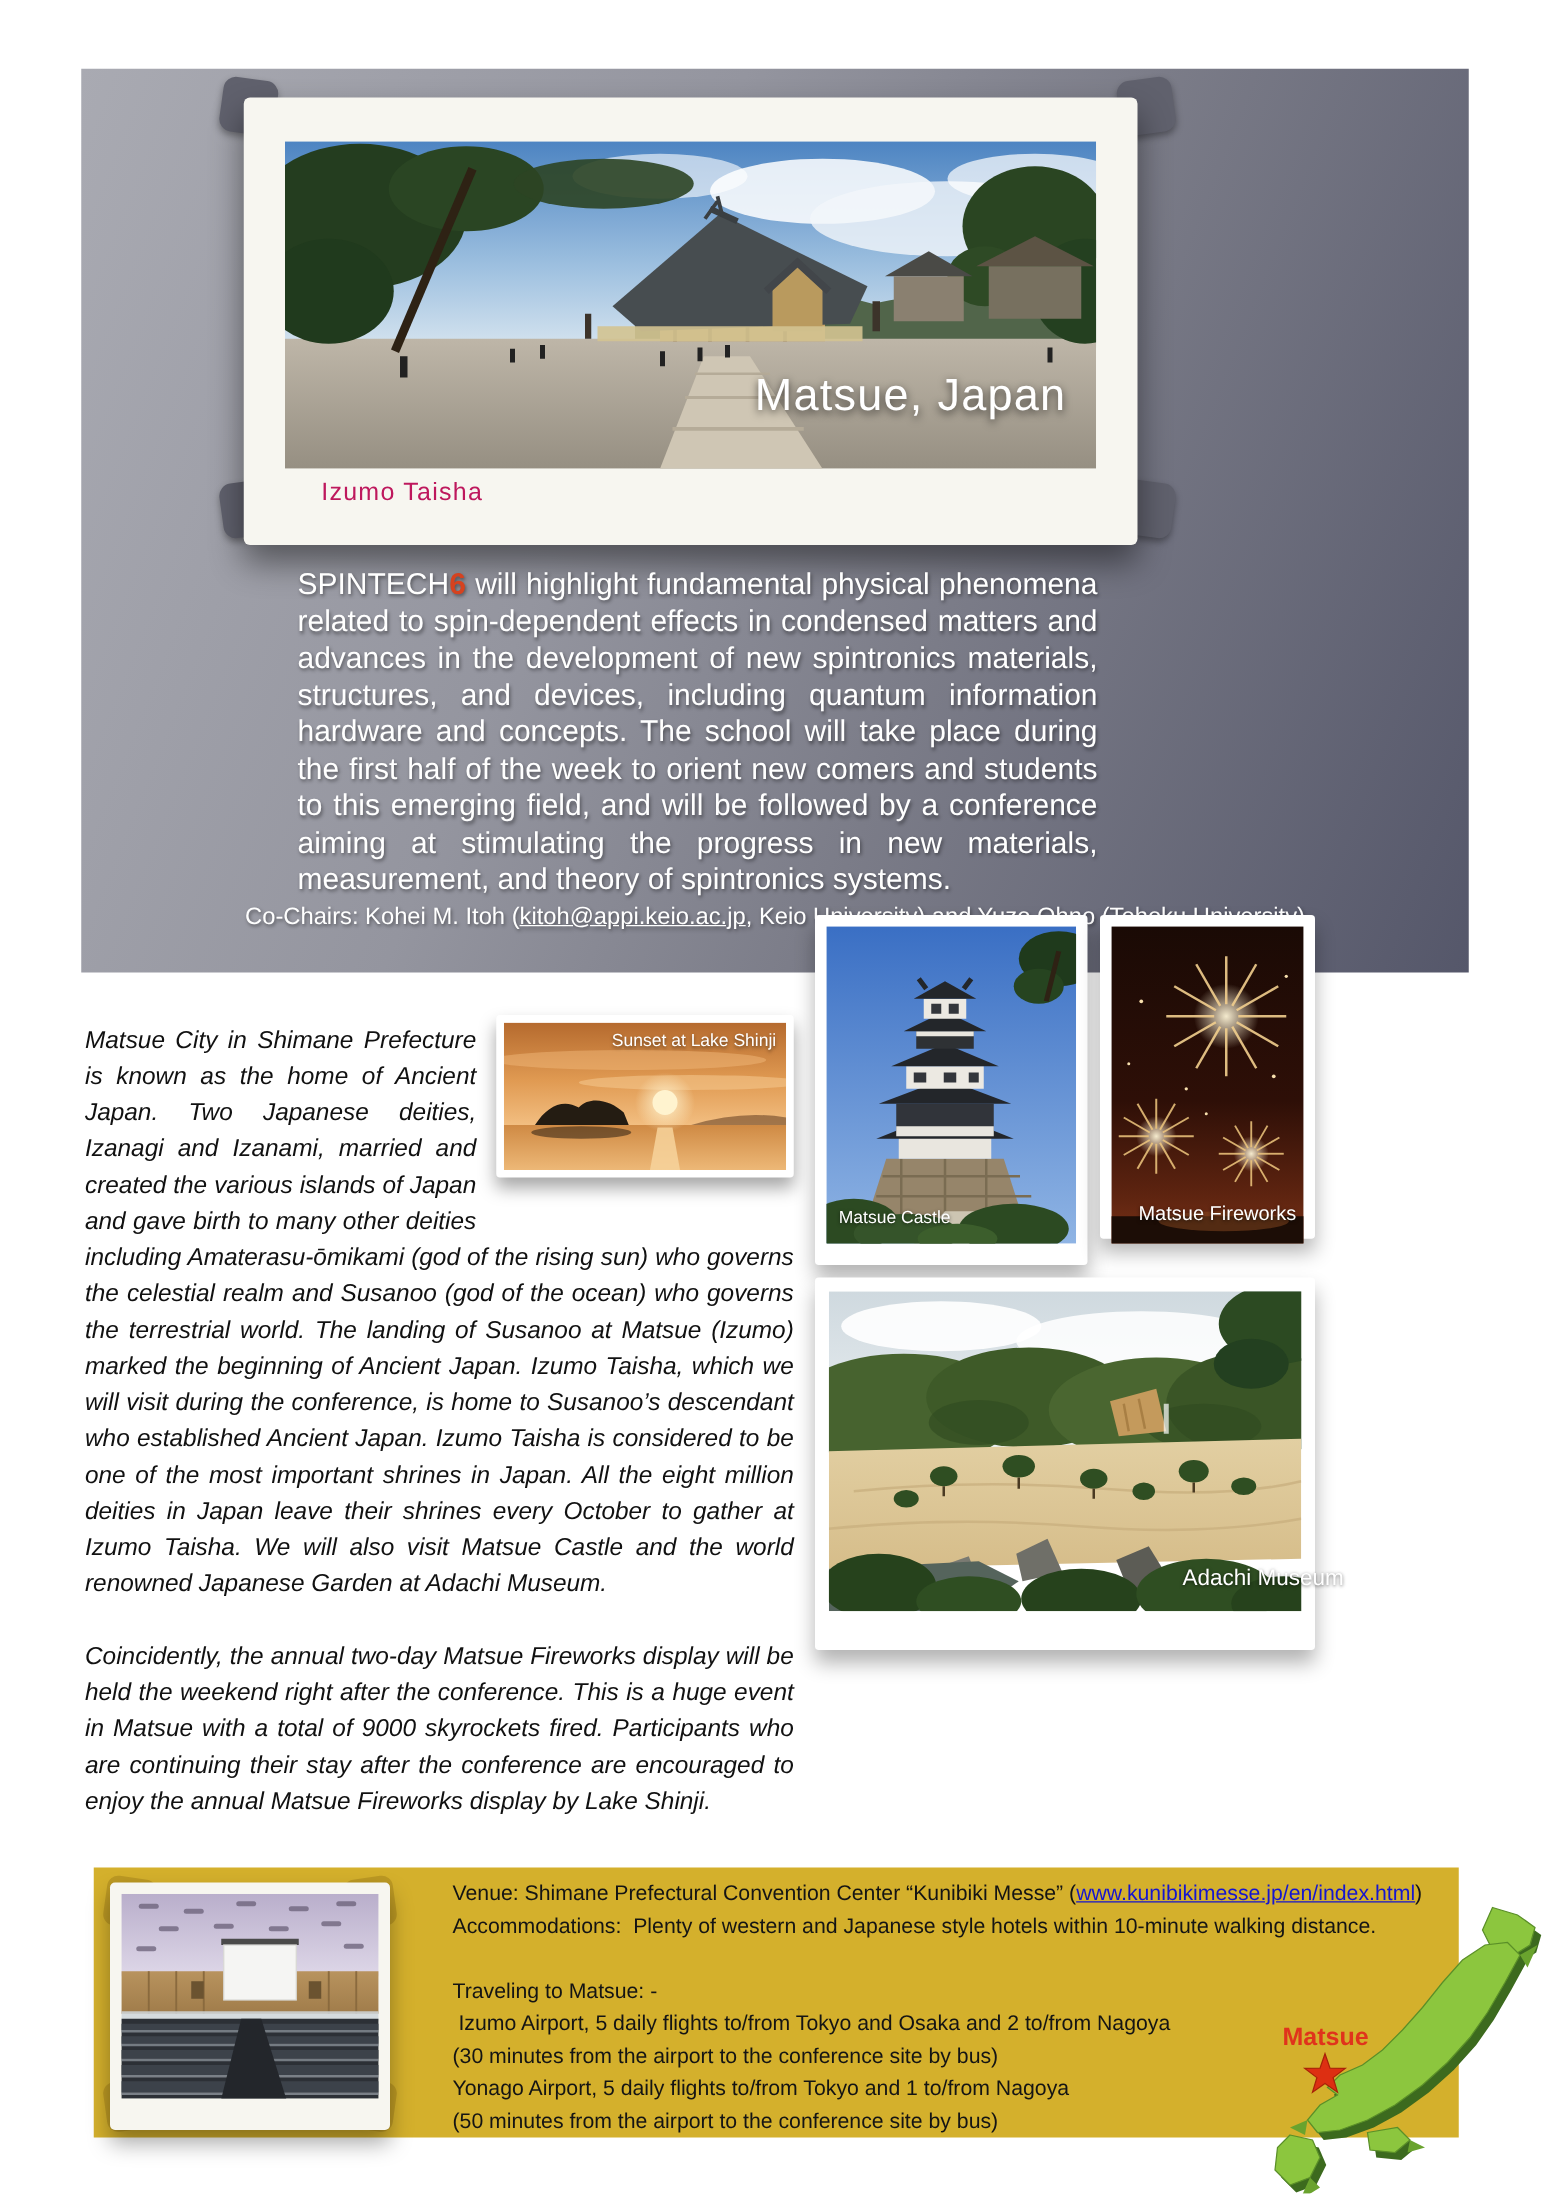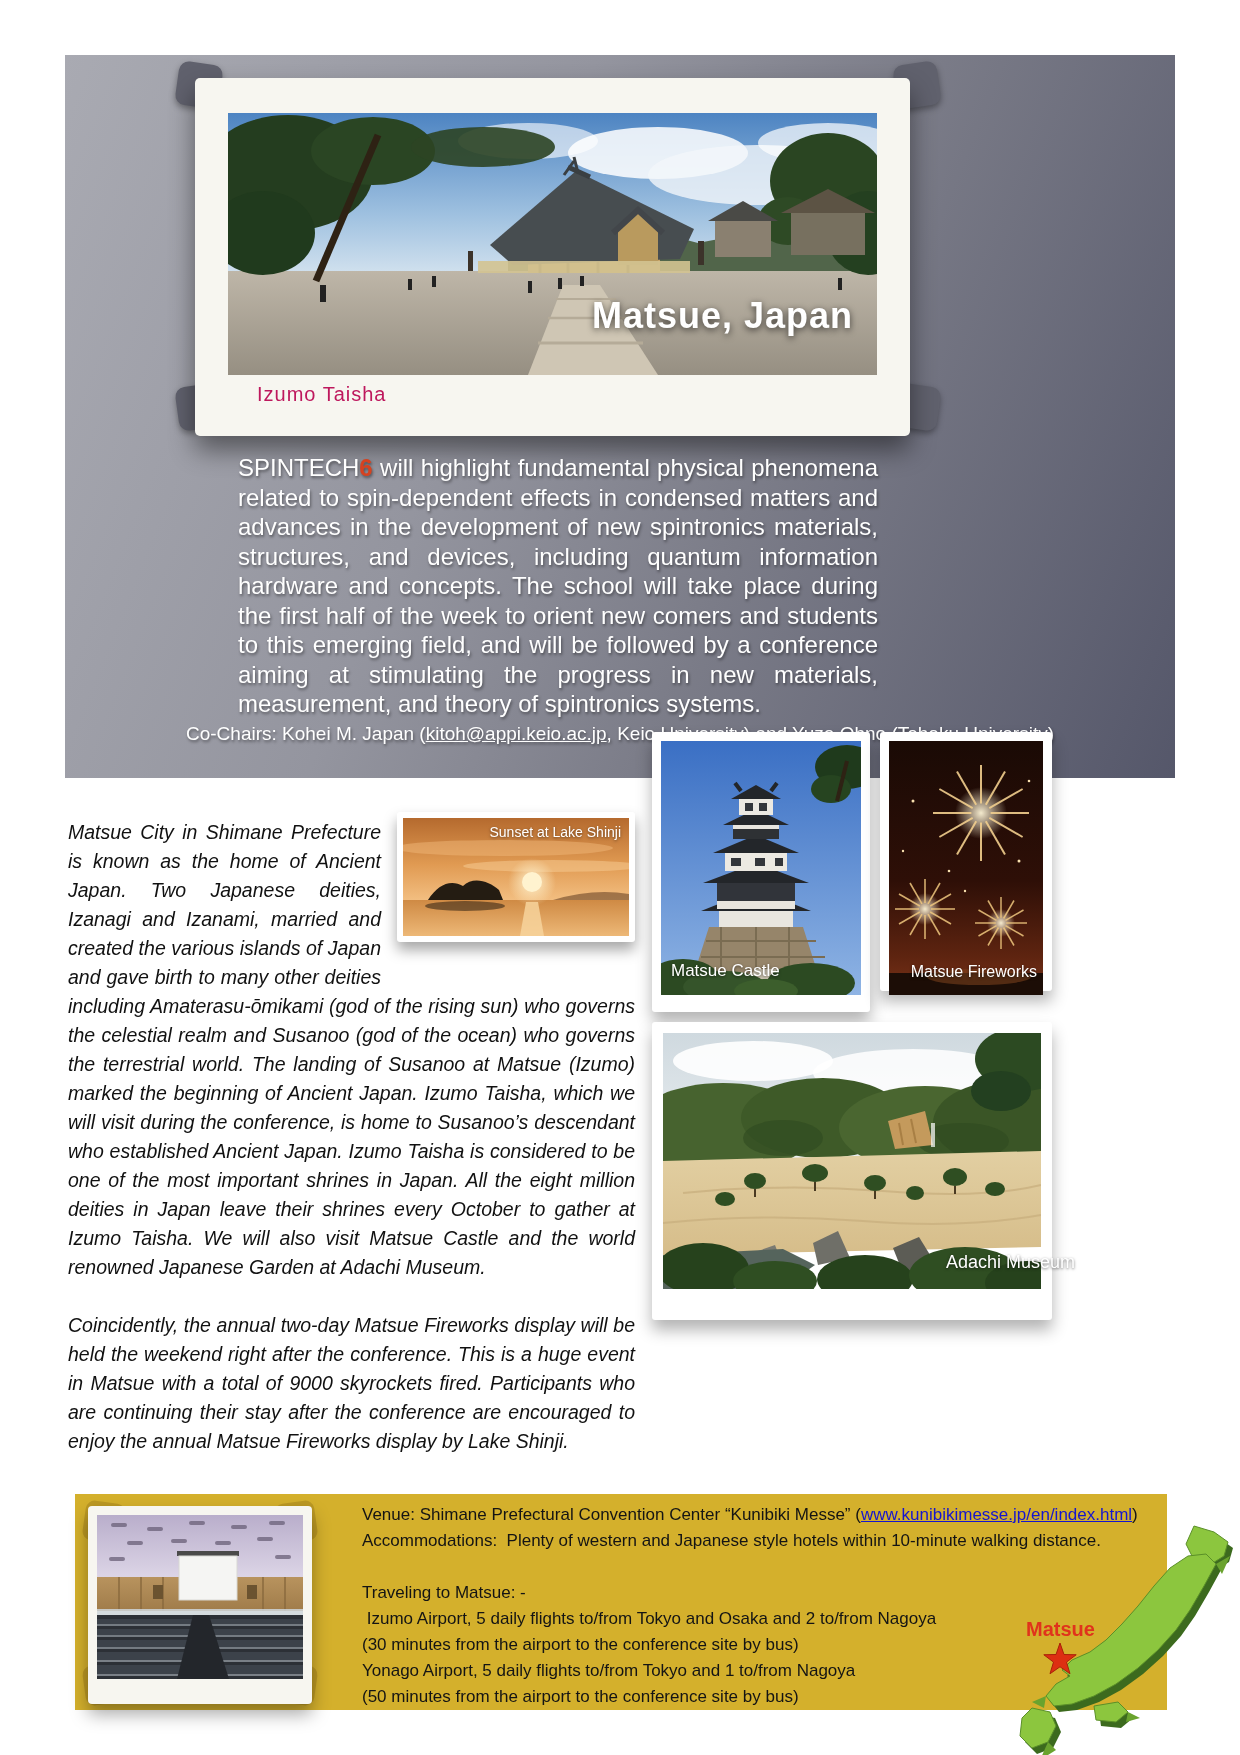--- a/index.html
+++ b/index.html
@@ -12,21 +12,21 @@
   .mount{position:absolute;width:44px;height:44px;background:#60616d;border-radius:10px;
      box-shadow:0 3px 6px rgba(0,0,0,.35);}
   .m-tl{left:112px;top:8px;transform:rotate(8deg);}
   .m-tr{left:830px;top:8px;transform:rotate(-8deg);}
   .m-bl{left:112px;top:330px;transform:rotate(-8deg);}
   .m-br{left:830px;top:330px;transform:rotate(8deg);}
   .hero-frame{position:absolute;left:130px;top:23px;width:715px;height:358px;
      background:#f7f6f0;border-radius:5px;box-shadow:0 14px 26px rgba(0,0,0,.45);}
   .hero-photo{position:absolute;left:33px;top:35px;width:649px;height:262px;overflow:hidden;}
   .hero-photo svg{display:block;}
-  .hero-title{position:absolute;right:24px;top:182px;color:#fff;font-size:36px;font-weight:bold;
+  .hero-title{position:absolute;right:24px;top:182px;color:#fff;font-size:36px;font-weight:normal;
      text-shadow:0 2px 7px rgba(0,0,0,.65);letter-spacing:1px;}
   .hero-caption{position:absolute;left:62px;top:305px;color:#be185d;font-size:20px;letter-spacing:1px;}
   .intro{position:absolute;left:173px;top:398px;width:640px;margin:0;color:#fff;
      font-size:24px;line-height:29.5px;text-align:justify;
      text-shadow:1px 2px 3px rgba(0,0,0,.45);}
   .accent{color:#d6421f;font-weight:bold;}
   .cochairs{position:absolute;left:0;top:668px;width:1110px;margin:0;text-align:center;color:#fff;
      font-size:19px;text-shadow:1px 2px 3px rgba(0,0,0,.45);}
   .email{color:#fff;text-decoration:underline;}
 
@@ -41,21 +41,21 @@
   .body{margin:0;font-size:19.5px;line-height:29px;text-align:justify;font-style:italic;}
   .p2{margin-top:29px;}
 
   
   .pframe{position:absolute;background:#fff;border-radius:3px;
      box-shadow:0 10px 16px rgba(0,0,0,.3);box-sizing:border-box;}
   .pphoto{position:relative;overflow:hidden;}
   .pcap{position:absolute;color:#fff;text-shadow:0 1px 3px rgba(0,0,0,.6);}
   .castle-frame{left:652px;top:732px;width:218px;height:280px;padding:9px;}
   .castle-photo{width:200px;height:254px;}
-  .castle-cap{left:10px;bottom:14px;font-size:17px;}
+  .castle-cap{left:10px;bottom:14px;font-size:14px;}
   .fw-frame{left:880px;top:732px;width:172px;height:259px;padding:9px;}
   .fw-photo{width:154px;height:254px;}
   .fw-cap{right:6px;bottom:14px;font-size:16px;}
   .adachi-frame{left:652px;top:1022px;width:400px;height:298px;padding:11px;}
   .adachi-photo{width:426px;height:256px;}
   .adachi-cap{right:14px;bottom:16px;font-size:18px;}
 
   
   .yellow-banner{position:absolute;left:75px;top:1494px;width:1092px;height:216px;background:#d4b02c;}
   .conf-mount{position:absolute;width:40px;height:40px;background:#bb9823;border-radius:9px;}
@@ -146,21 +146,21 @@
             <rect x="92" y="172" width="6" height="17"></rect>
           </g>
         </svg>
         <div class="hero-title">Matsue, Japan</div>
       </div>
       <div class="hero-caption">Izumo Taisha</div>
     </div>
 
     <p class="intro"><span>SPINTECH</span><span class="accent">6</span><span> will highlight fundamental physical phenomena related to spin-dependent effects in condensed matters and advances in the development of new spintronics materials, structures, and devices, including quantum information hardware and concepts. The school will take place during the first half of the week to orient new comers and students to this emerging field, and will be followed by a conference aiming at stimulating the progress in new materials, measurement, and theory of spintronics systems.</span></p>
 
-    <p class="cochairs"><span>Co-Chairs: Kohei M. Japan (</span><a href="#" class="email">kitoh@appi.keio.ac.jp</a><span>, Keio University) and Yuzo Ohno (Tohoku University)</span></p>
+    <p class="cochairs"><span>Co-Chairs: Kohei M. Itoh (</span><a href="#" class="email">kitoh@appi.keio.ac.jp</a><span>, Keio University) and Yuzo Ohno (Tohoku University)</span></p>
   </section>
 
   <section class="about">
     <div class="sunset-float">
       <div class="sunset-photo">
         <svg width="226" height="118" viewBox="0 0 226 118">
           <defs>
             <linearGradient id="sun1" x1="0" y1="0" x2="0" y2="1">
               <stop offset="0" stop-color="#b56a2e"></stop>
                 <stop offset=".55" stop-color="#e09a52"></stop>

